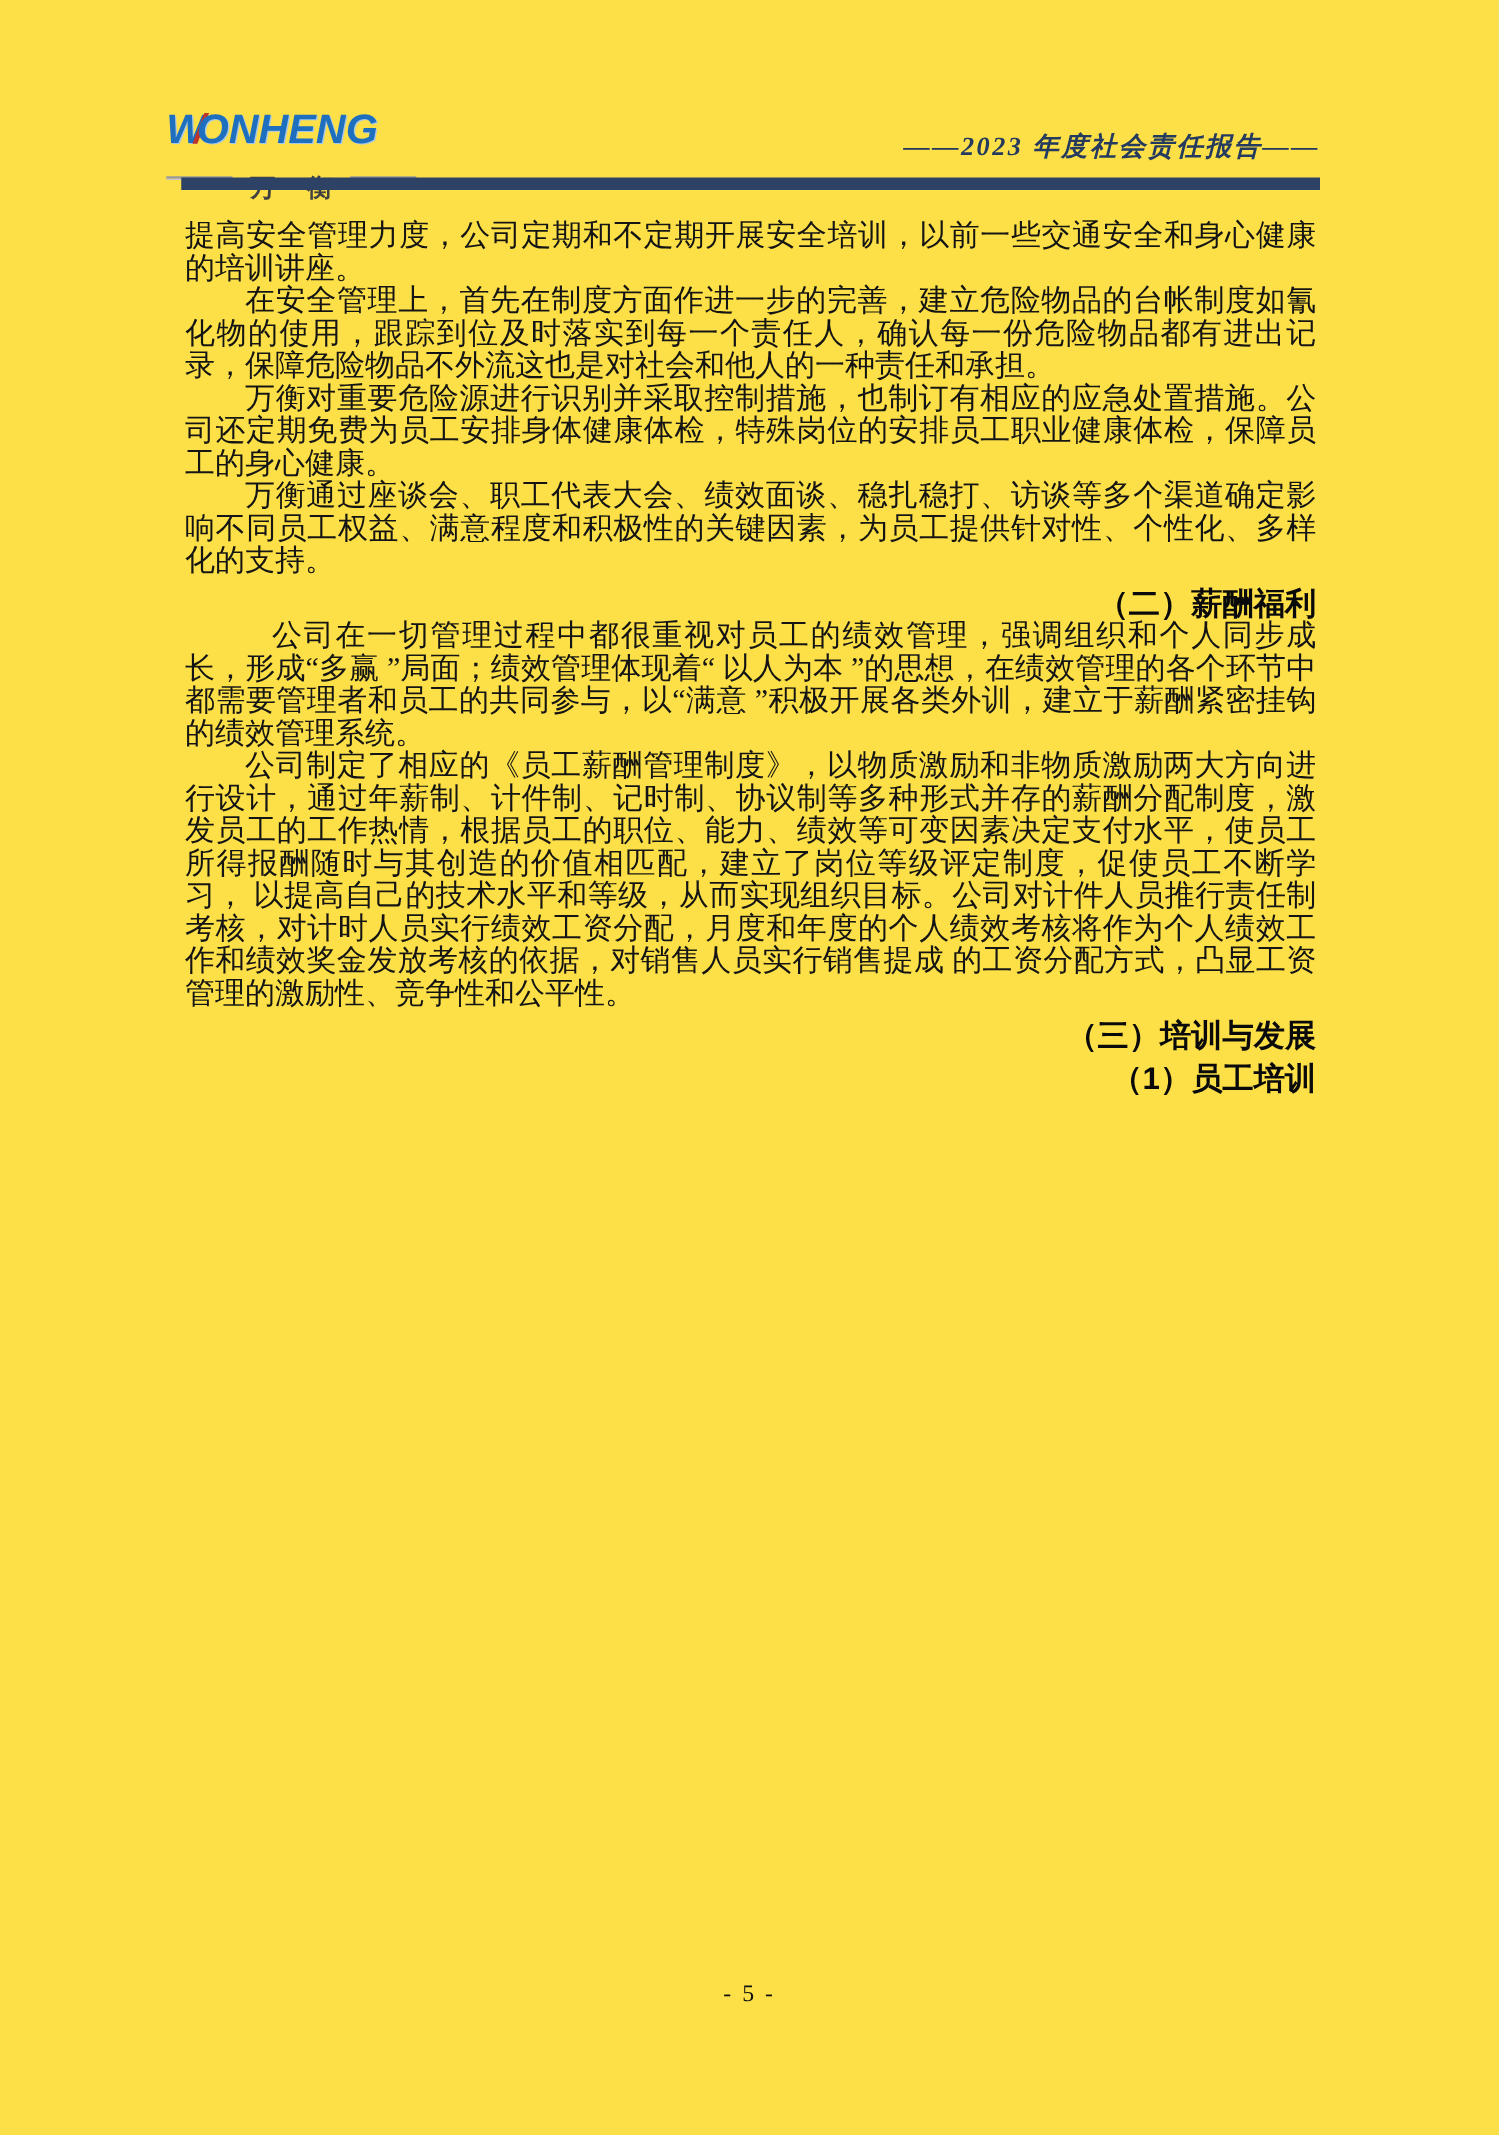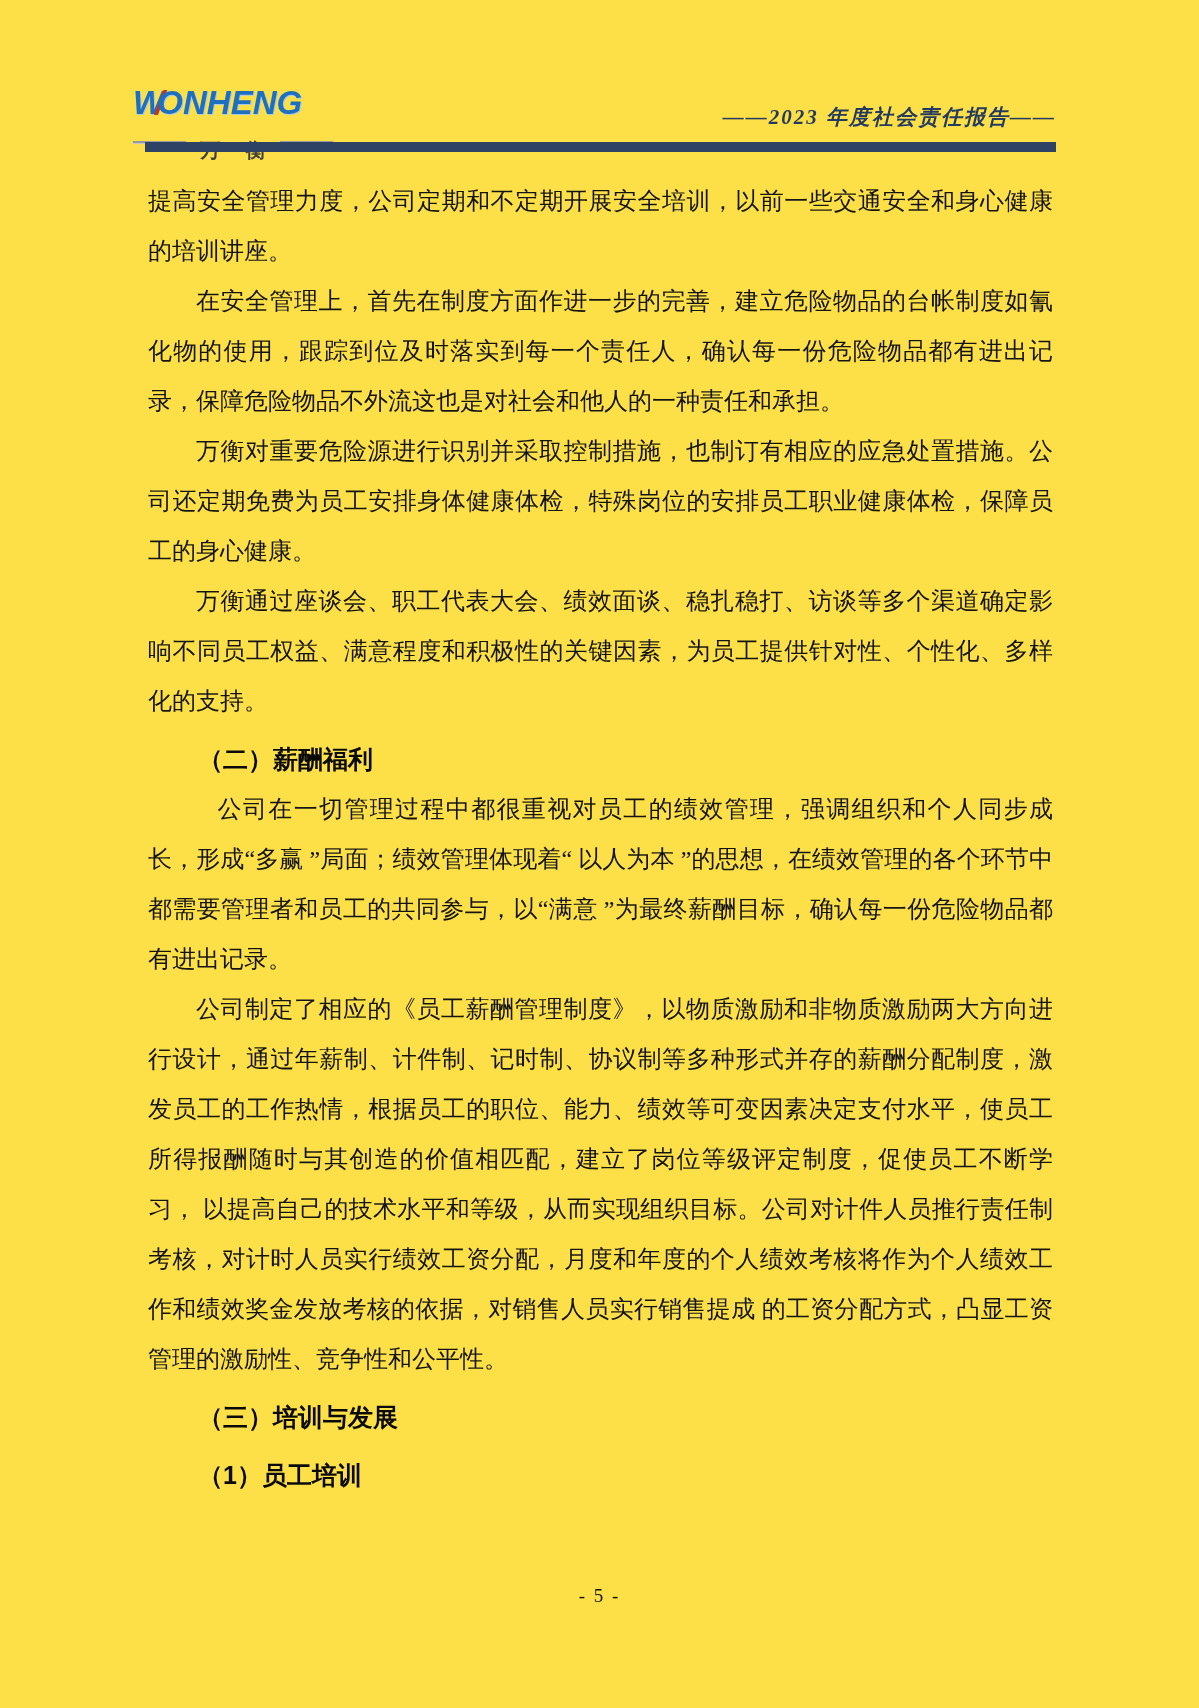--- a/index.html
+++ b/index.html
@@ -86,35 +86,35 @@
     height: 10px;
   }
 
   
   .content {
     position: absolute;
     top: 176px;
     left: 148px;
     width: 905px;
     font-size: 24px;
-    line-height: 50px;
+    line-height: 26px;
     color: #141414;
     text-align: justify;
   }
   .content p { margin: 0; text-indent: 2em; }
   .content p.no-indent { text-indent: 0; }
   .content p.wide-indent { text-indent: 2.9em; }
   .content .heading {
     margin: 8px 0 0 0;
     text-indent: 2em;
     font-family: "Liberation Sans", "DejaVu Sans", sans-serif;
     font-weight: bold;
     font-size: 25px;
     color: #0a0a0a;
-    text-align: left;
+    text-align: right;
   }
 
   
   .page-number {
     position: absolute;
     top: 1585px;
     left: 0;
     width: 100%;
     text-align: center;
     font-size: 19px;
@@ -144,21 +144,21 @@
 
     <div class="header-rule" style="background: rgb(46, 66, 102);"></div>
   </div>
 
   <div class="content">
     <p class="no-indent">提高安全管理力度，公司定期和不定期开展安全培训，以前一些交通安全和身心健康的培训讲座。</p>
     <p>在安全管理上，首先在制度方面作进一步的完善，建立危险物品的台帐制度如氰化物的使用，跟踪到位及时落实到每一个责任人，确认每一份危险物品都有进出记录，保障危险物品不外流这也是对社会和他人的一种责任和承担。</p>
     <p>万衡对重要危险源进行识别并采取控制措施，也制订有相应的应急处置措施。公司还定期免费为员工安排身体健康体检，特殊岗位的安排员工职业健康体检，保障员工的身心健康。</p>
     <p>万衡通过座谈会、职工代表大会、绩效面谈、稳扎稳打、访谈等多个渠道确定影响不同员工权益、满意程度和积极性的关键因素，为员工提供针对性、个性化、多样化的支持。</p>
     <p class="heading">（二）薪酬福利</p>
-    <p class="wide-indent">公司在一切管理过程中都很重视对员工的绩效管理，强调组织和个人同步成长，形成“多赢 ”局面；绩效管理体现着“ 以人为本 ”的思想，在绩效管理的各个环节中都需要管理者和员工的共同参与，以“满意 ”为最终薪酬目标，确认每一份危险物品都有进出记录。</p>
+    <p class="wide-indent">公司在一切管理过程中都很重视对员工的绩效管理，强调组织和个人同步成长，形成“多赢 ”局面；绩效管理体现着“ 以人为本 ”的思想，在绩效管理的各个环节中都需要管理者和员工的共同参与，以“满意 ”积极开展各类外训，建立于薪酬紧密挂钩的绩效管理系统。</p>
     <p>公司制定了相应的《员工薪酬管理制度》，以物质激励和非物质激励两大方向进行设计，通过年薪制、计件制、记时制、协议制等多种形式并存的薪酬分配制度，激发员工的工作热情，根据员工的职位、能力、绩效等可变因素决定支付水平，使员工 所得报酬随时与其创造的价值相匹配，建立了岗位等级评定制度，促使员工不断学习， 以提高自己的技术水平和等级，从而实现组织目标。公司对计件人员推行责任制考核，对计时人员实行绩效工资分配，月度和年度的个人绩效考核将作为个人绩效工作和绩效奖金发放考核的依据，对销售人员实行销售提成 的工资分配方式，凸显工资管理的激励性、竞争性和公平性。</p>
     <p class="heading">（三）培训与发展</p>
     <p class="heading">（1）员工培训</p>
   </div>
 
   <div class="page-number">- 5 -</div>
 
 </div>
 
 </body></html>

